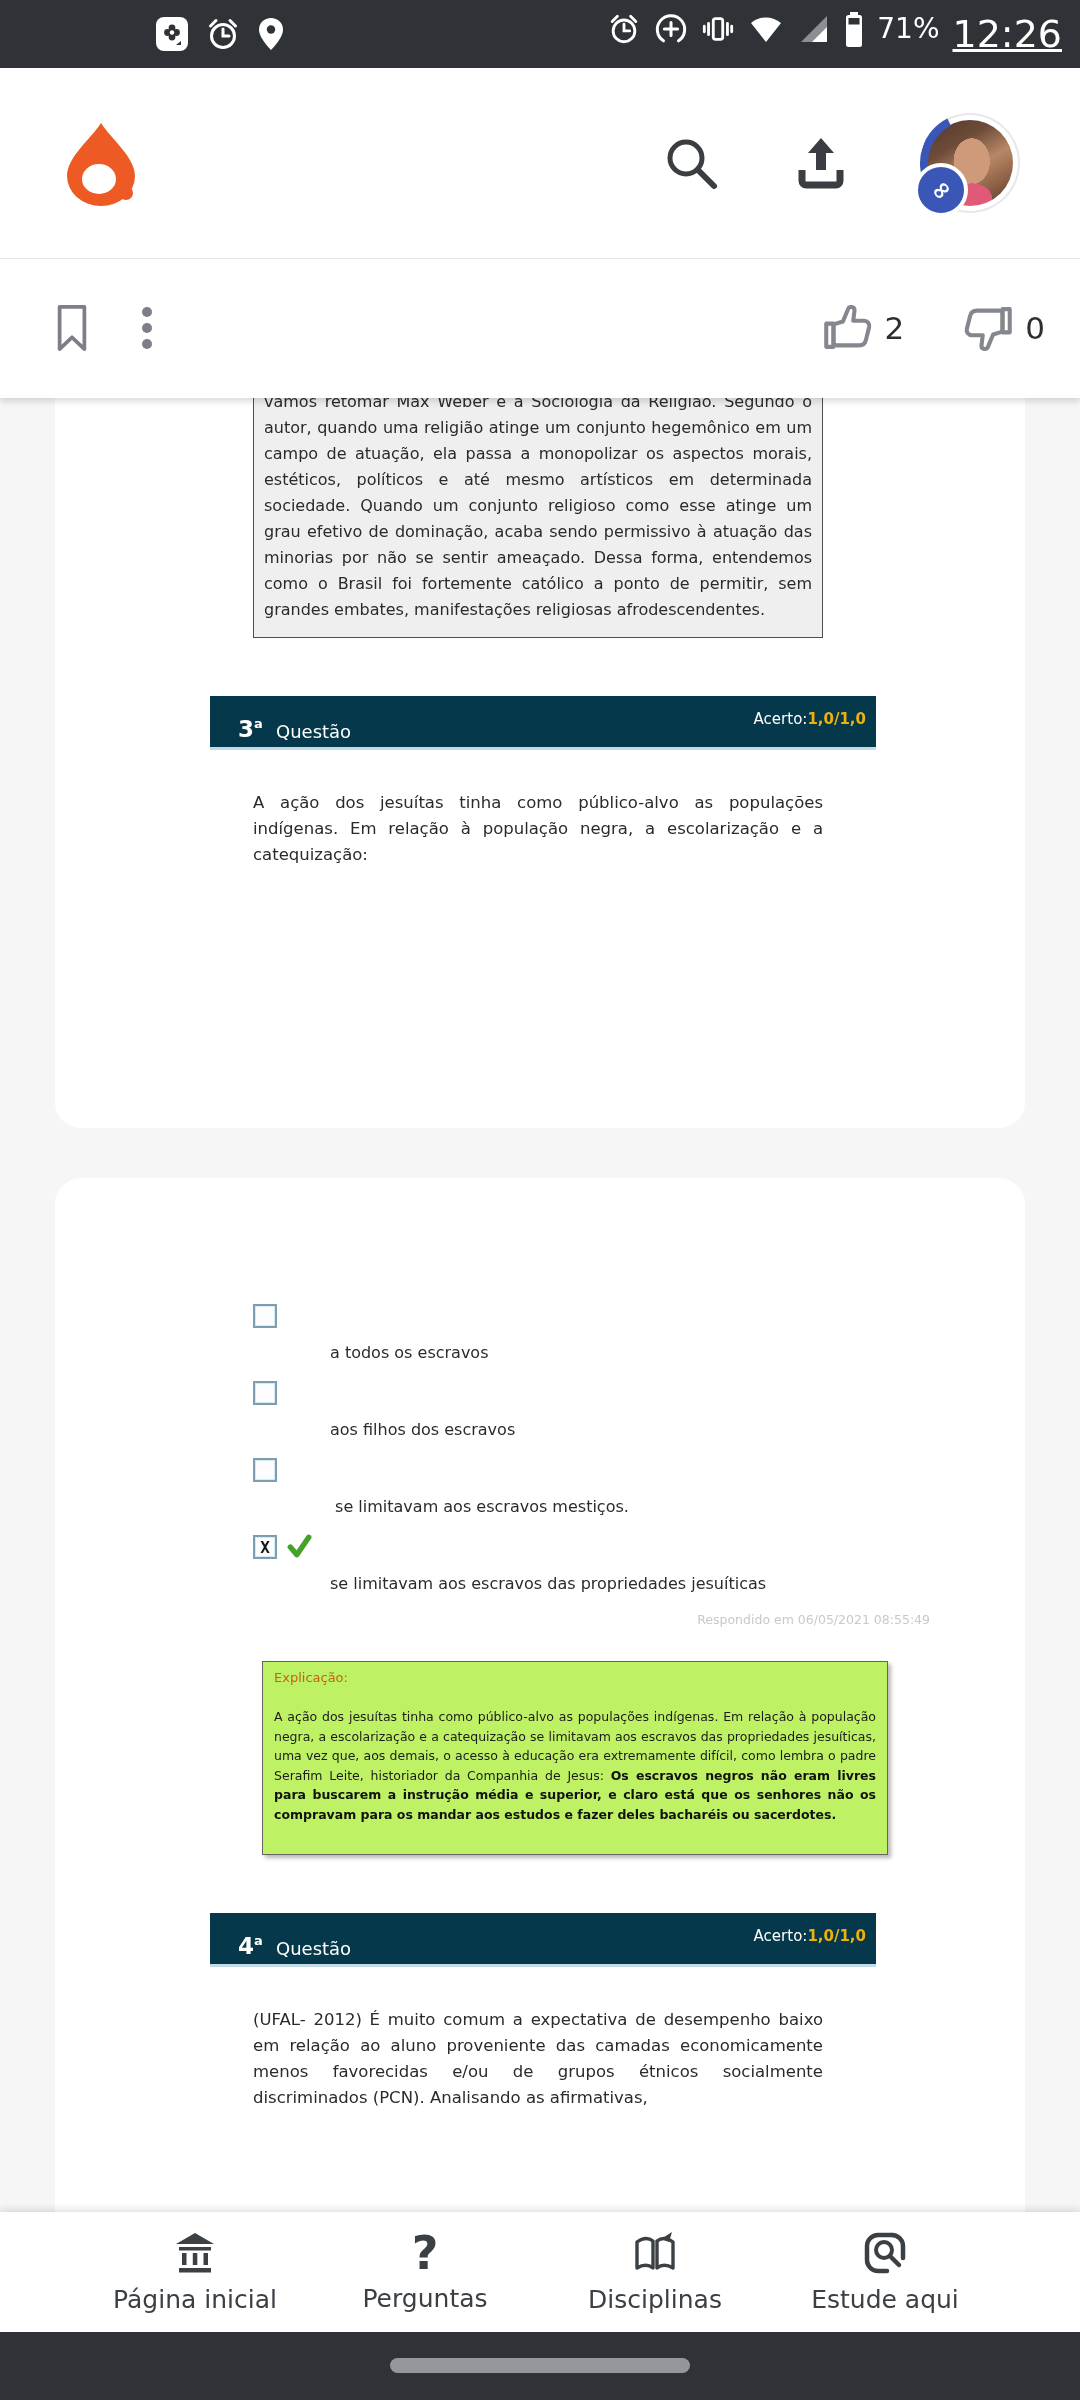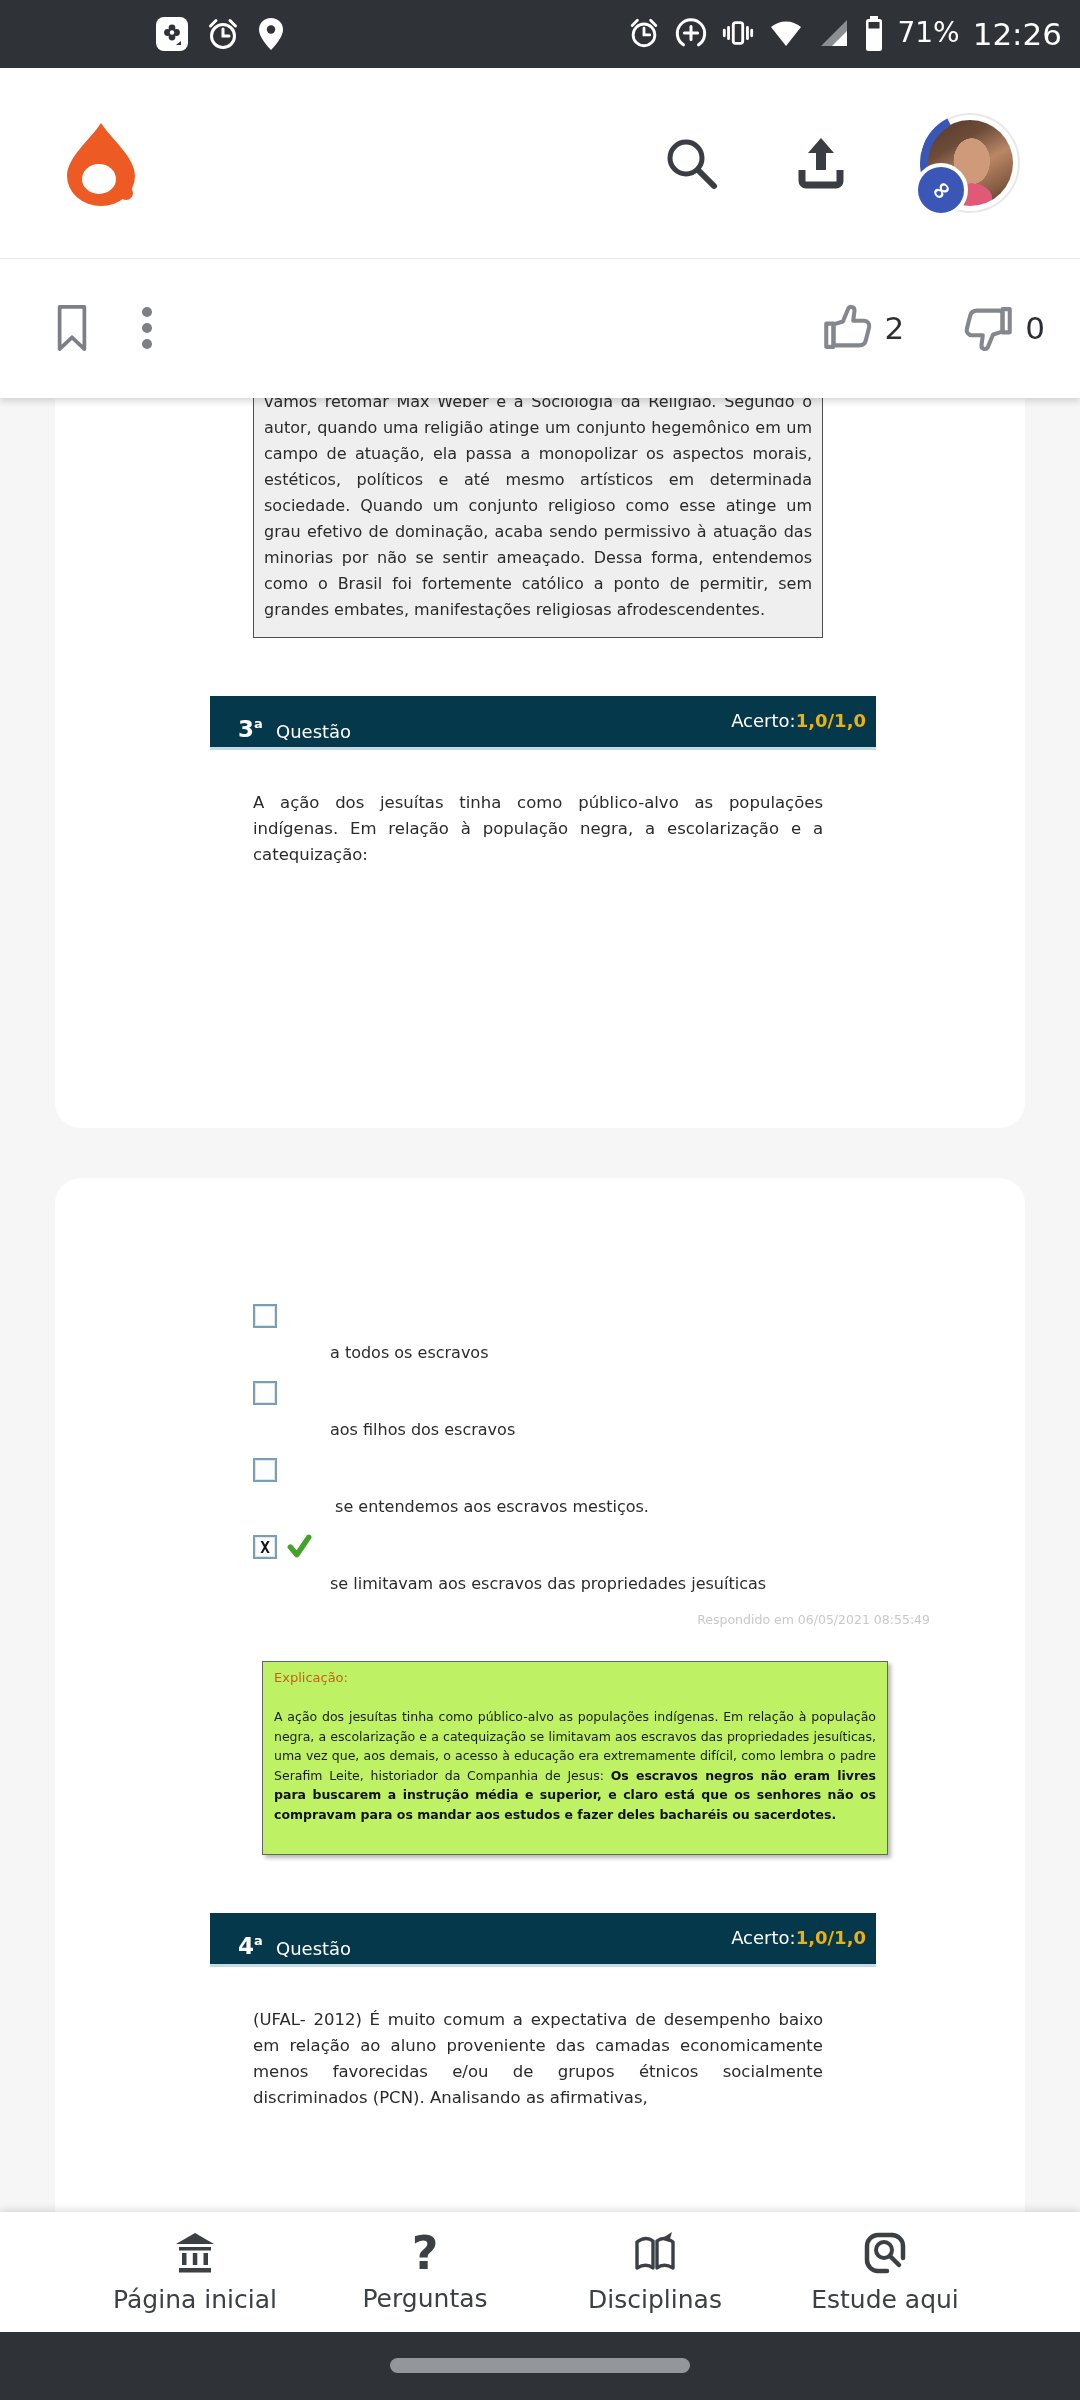--- a/index.html
+++ b/index.html
@@ -5,21 +5,21 @@
   html,body{margin:0;padding:0;background:#000;}
   .screen{position:relative;width:1080px;height:2400px;background:#f6f6f7;overflow:hidden;
           font-family:"DejaVu Sans","Liberation Sans",sans-serif;}
 
   
   .status-bar{position:absolute;top:0;left:0;width:1080px;height:68px;background:#2f3337;
               display:flex;align-items:center;color:#fff;z-index:30;}
   .sb-left{display:flex;align-items:center;gap:16px;margin-left:155px;}
   .sb-right{display:flex;gap:13px;margin-left:auto;margin-right:18px;}
   .sb-ic{display:block;}
-  .sb-time{font-size:31px;letter-spacing:0;}
+  .sb-time{font-size:38px;letter-spacing:0;text-decoration:underline;}
   .sb-batt{font-size:28px;}
 
   
   .app-header{position:absolute;top:68px;left:0;width:1080px;height:190px;background:#fff;
               border-bottom:1px solid #e4e4e7;display:flex;align-items:center;z-index:25;}
   .logo{margin-left:55px;}
   .hdr-right{display:flex;align-items:center;gap:72px;margin-left:auto;margin-right:62px;}
   .avatar-wrap{position:relative;width:96px;height:96px;}
   .avatar{position:absolute;inset:5px;border-radius:50%;overflow:hidden;
           background:
@@ -48,21 +48,21 @@
   .card2{height:1037px;border-radius:26px 26px 0 0;margin-top:50px;}
 
   .doc-box{width:548px;margin:-14px 0 0 198px;padding:4px 10px 14px 10px;background:#efefef;
            border:1px solid #4f4f4f;font-size:16px;line-height:26px;color:#2a2a2a;
            text-align:justify;}
   .q-banner{width:666px;height:54px;margin:58px 0 0 155px;background:#05384a;position:relative;
             border-bottom:3px solid #c2dbe6;box-sizing:border-box;color:#fff;}
   .q-num{position:absolute;left:28px;top:20px;font-size:23px;font-weight:bold;}
   .q-num sup{font-size:13px;font-weight:bold;}
   .q-title{position:absolute;left:66px;bottom:5px;font-size:18px;}
-  .q-score{position:absolute;right:10px;top:14px;font-size:18px;}
+  .q-score{position:absolute;right:10px;top:14px;font-size:15px;}
   .q-score b{color:#edb10f;}
   .q-text{width:570px;margin:40px 0 0 198px;font-size:16.5px;line-height:26px;color:#2a2a2a;
           text-align:justify;}
 
   .opts{margin-top:126px;}
   .opt{margin-left:198px;margin-bottom:19px;}
   .cbrow{display:flex;align-items:flex-start;height:26px;}
   .cb{width:20px;height:20px;background:#fdfdfd;border:2px solid #7d9db5;box-shadow:inset 0 0 0 1px #d9e8f1;
       display:flex;align-items:center;justify-content:center;}
   .cb.checked{font-weight:bold;font-size:16px;color:#151515;font-family:"DejaVu Sans Mono",monospace;}
@@ -227,21 +227,21 @@
           <div class="cbrow">
               <span class="cb"></span>
             </div>
           <div class="opt-label">aos filhos dos escravos</div>
         </div>
 
         <div class="opt">
           <div class="cbrow">
               <span class="cb"></span>
             </div>
-          <div class="opt-label"> se entendemos aos escravos mestiços.</div>
+          <div class="opt-label"> se limitavam aos escravos mestiços.</div>
         </div>
 
         <div class="opt">
           <div class="cbrow">
             <span class="cb checked">X</span>
             <svg class="check-ic" width="26" height="26" viewBox="0 0 24 24">
               <path d="M4 13 l6 7 L21 4" fill="none" stroke="#44a229" stroke-width="5" stroke-linecap="round" stroke-linejoin="round"></path>
             </svg>
           </div>
           <div class="opt-label">se limitavam aos escravos das propriedades jesuíticas</div>

